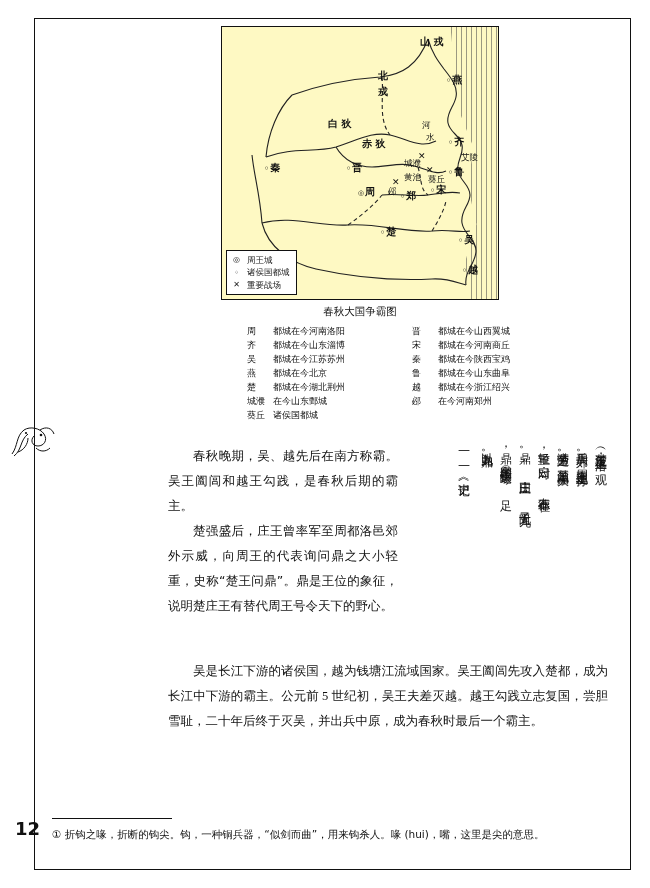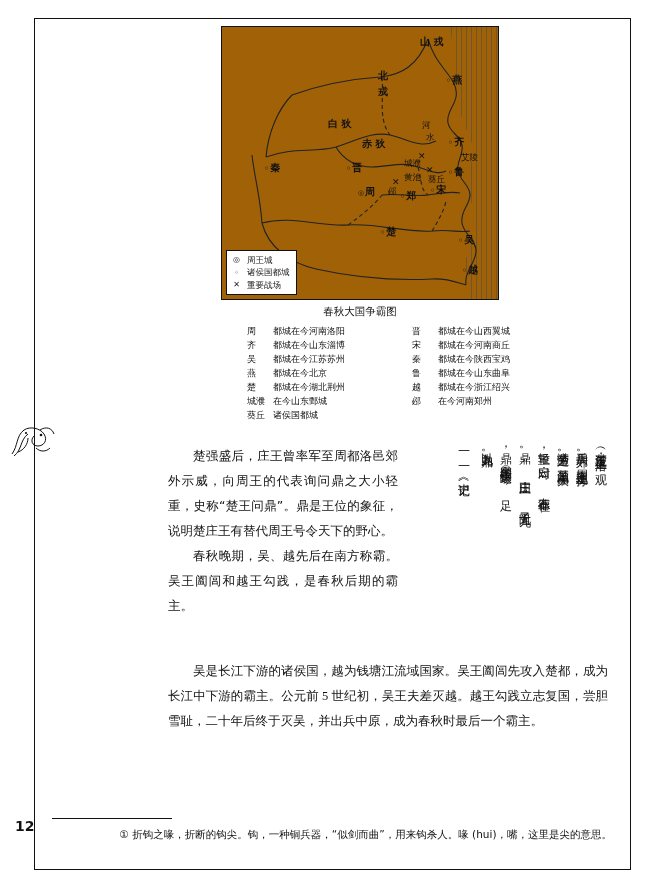--- a/index.html
+++ b/index.html
@@ -55,21 +55,21 @@
     position: absolute;
     left: 221px;
     top: 26px;
     width: 278px;
     height: 274px;
   }
   .map-frame {
     position: absolute;
     inset: 0;
     border: 1px solid #111;
-    background: #a16207;
+    background: #fef9c3;
     overflow: hidden;
   }
   .coast {
     position: absolute;
     right: 0;
     top: 0;
     width: 72px;
     height: 274px;
     background:
       repeating-linear-gradient(90deg, #4a4a4a 0 1px, transparent 1px 5px);
@@ -238,27 +238,26 @@
   }
   .footnote {
     position: absolute;
     left: 52px;
     top: 826px;
     width: 560px;
     font-size: 10.5px;
     line-height: 17px;
     color: #111;
     font-family: "DejaVu Sans", sans-serif;
-    text-align: right;
   }
   .page-number {
     position: absolute;
     left: 15px;
     top: 818px;
-    font-size: 14px;
+    font-size: 18px;
     font-weight: bold;
     color: #111;
     font-family: "DejaVu Sans", sans-serif;
   }
 </style>
 </head>
 <body>
 
 <div class="page-left-rule"></div>
 <div class="page-top-rule"></div>
@@ -434,22 +433,22 @@
       <path d="M26 24 C30 28 36 28 40 24"></path>
     </g>
     <g fill="#111">
       <circle cx="31" cy="11" r="1.3"></circle>
       <circle cx="16" cy="9" r="1.1"></circle>
     </g>
   </svg>
 </div>
 
 <div class="body-col">
+  <p class="indent">春秋晚期，吴、越先后在南方称霸。吴王阖闾和越王勾践，是春秋后期的霸主。</p>
   <p class="indent">楚强盛后，庄王曾率军至周都洛邑郊外示威，向周王的代表询问鼎之大小轻重，史称“楚王问鼎”。鼎是王位的象征，说明楚庄王有替代周王号令天下的野心。</p>
-  <p class="indent">春秋晚期，吴、越先后在南方称霸。吴王阖闾和越王勾践，是春秋后期的霸主。</p>
 </div>
 
 <div class="quote-block">
   <div class="qcol">（楚庄王）遂至洛，观</div>
   <div class="qcol">兵于周郊。周定王使王孙</div>
   <div class="qcol">满劳楚王。楚王问鼎小大</div>
   <div class="qcol">轻重，对曰：“在德不在</div>
   <div class="qcol">鼎。”庄王曰：“子无阻九</div>
   <div class="qcol">鼎，楚国折钩之喙①，足</div>
   <div class="qcol">以为九鼎。”</div>

